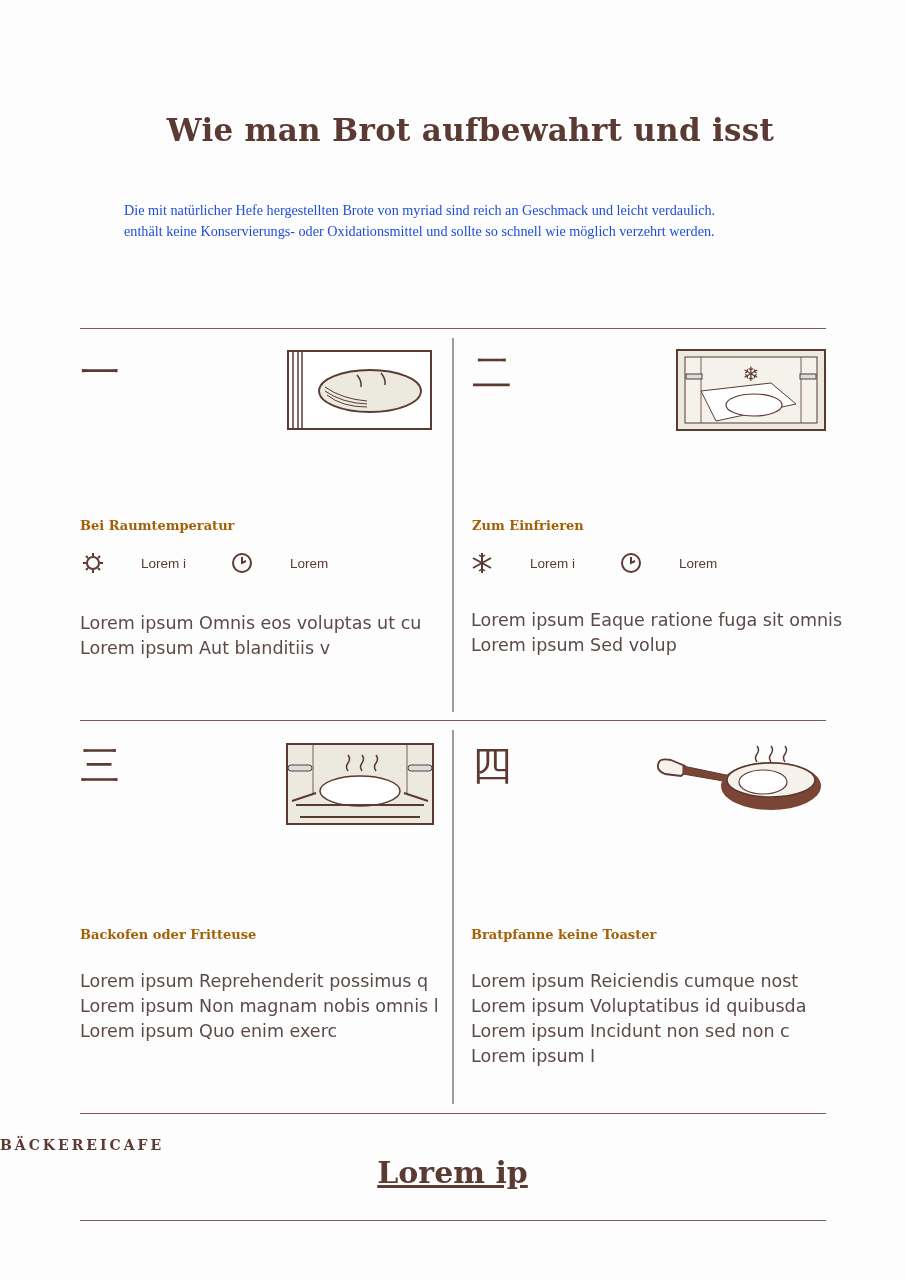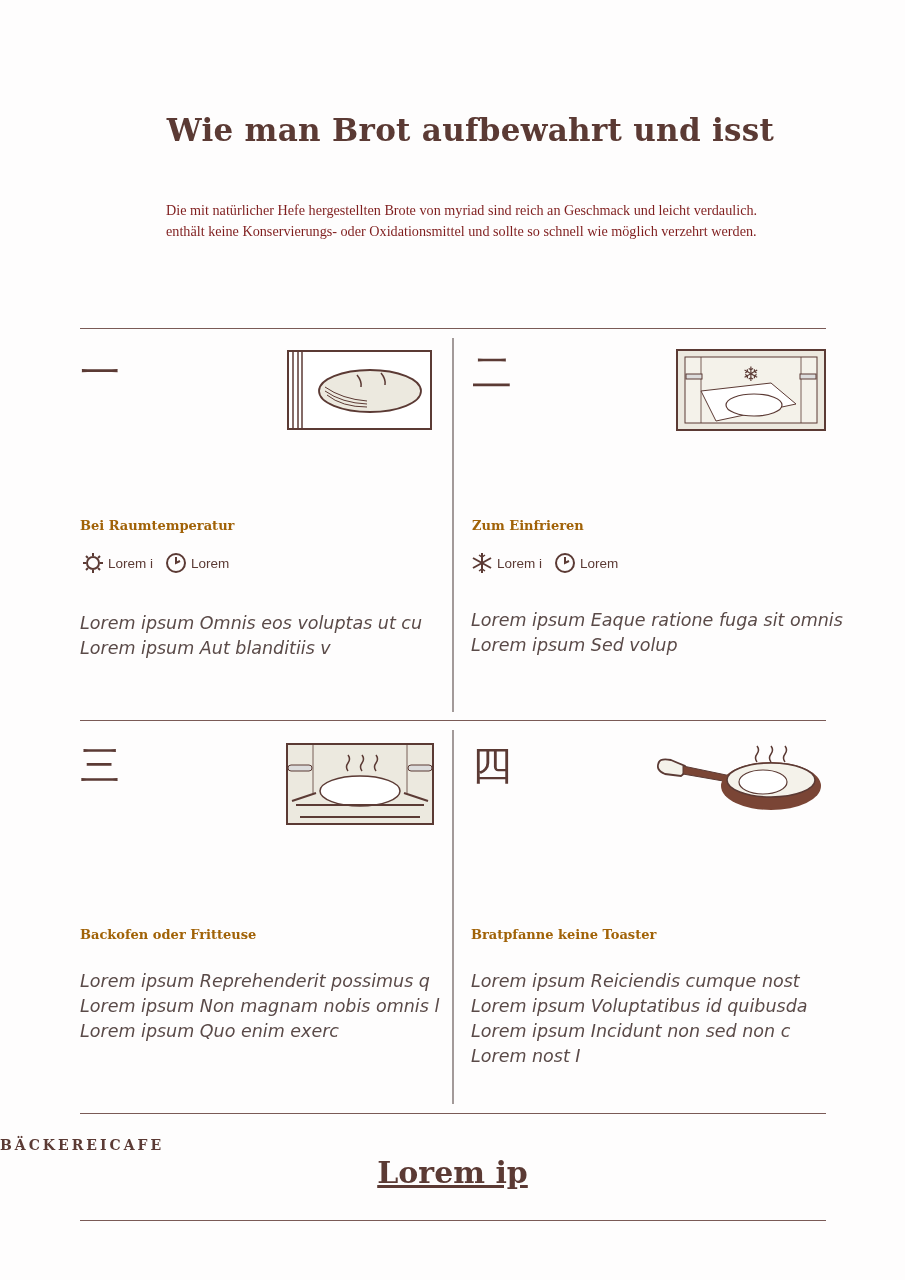--- a/index.html
+++ b/index.html
@@ -4,38 +4,38 @@
   <style>
     * { box-sizing: border-box; margin: 0; padding: 0; }
     html, body { width: 905px; height: 1280px; background: #fefdfd; }
     body { position: relative; font-family: "Liberation Sans", sans-serif; color: #5b3a34; overflow: hidden; }
     .title {
       position: absolute; left: 0; width: 905px; top: 112px; text-align: center;
       font-family: "DejaVu Serif", serif; font-weight: bold; font-size: 31px; color: #5b3a34; letter-spacing: 0.3px; padding-left: 36px;
     }
     .intro {
       position: absolute; left: 124px; top: 200px; width: 680px;
-      font-family: "Liberation Serif", serif; font-size: 14.2px; line-height: 21px; color: #7f1d1d; margin-left: 42px;
+      font-family: "Liberation Serif", serif; font-size: 14.2px; line-height: 21px; color: #1d4ed8;
     }
     .hline { position: absolute; left: 80px; width: 746px; height: 1px; background: #7a5a56; }
     .vline { position: absolute; left: 452px; width: 2px; background: #a39a99; }
     .numeral {
       position: absolute; font-family: "DejaVu Serif", serif; font-size: 40px; color: #5b3a34; line-height: 1;
     }
     .illus { position: absolute; }
     .heading {
       position: absolute; font-family: "DejaVu Serif", serif; font-weight: bold; font-size: 13px; color: #a16207;
     }
-    .meta { position: absolute; display: flex; align-items: center; font-size: 13.5px; color: #5b3a34; }
+    .meta { position: absolute; display: flex; align-items: center; font-size: 13.5px; color: #5b3a34; gap: 33px; }
     .meta .ico { width: 22px; height: 22px; display: inline-block; }
     .meta .lbl { margin-left: 4px; margin-right: 12px; }
     .body {
       position: absolute; font-size: 17.5px; line-height: 25px; color: #5a4a48; font-family: "DejaVu Sans", sans-serif; font-weight: normal;
     }
-    .body div { white-space: nowrap; font-style: italic; }
+    .body div { white-space: nowrap; }
     .brand-small {
       position: absolute; left: 0; width: 905px; top: 1137px; text-align: left;
       font-family: "DejaVu Serif", serif; font-weight: bold; font-size: 14px; letter-spacing: 3px; color: #5b3a34;
     }
     .brand-big {
       position: absolute; left: 0; width: 905px; top: 1155px; text-align: center;
       font-family: "DejaVu Serif", serif; font-weight: bold; font-size: 30px; color: #5b3a34; text-decoration: underline;
     }
   </style>
 </head>
@@ -170,18 +170,18 @@
     <ellipse cx="110" cy="40" rx="24" ry="12" fill="#fff" stroke="#5b3a34" stroke-width="1.2"></ellipse>
     <path d="M104 4 q3 4 0 8 q-3 4 0 8" stroke="#5b3a34" stroke-width="1.5" fill="none"></path>
     <path d="M118 4 q3 4 0 8 q-3 4 0 8" stroke="#5b3a34" stroke-width="1.5" fill="none"></path>
     <path d="M132 4 q3 4 0 8 q-3 4 0 8" stroke="#5b3a34" stroke-width="1.5" fill="none"></path>
   </svg>
   <div class="heading" style="left:471px;top:927px">Bratpfanne keine Toaster</div>
   <div class="body" style="left:471px;top:969px">
     <div>Lorem ipsum Reiciendis cumque nost</div>
     <div>Lorem ipsum Voluptatibus id quibusda</div>
     <div>Lorem ipsum Incidunt non sed non c</div>
-    <div>Lorem nost I</div>
+    <div>Lorem ipsum I</div>
   </div>
 </div>
 
 <div class="brand-small">BÄCKEREICAFE</div>
 <div class="brand-big">Lorem ip</div>
 
 </body></html>

